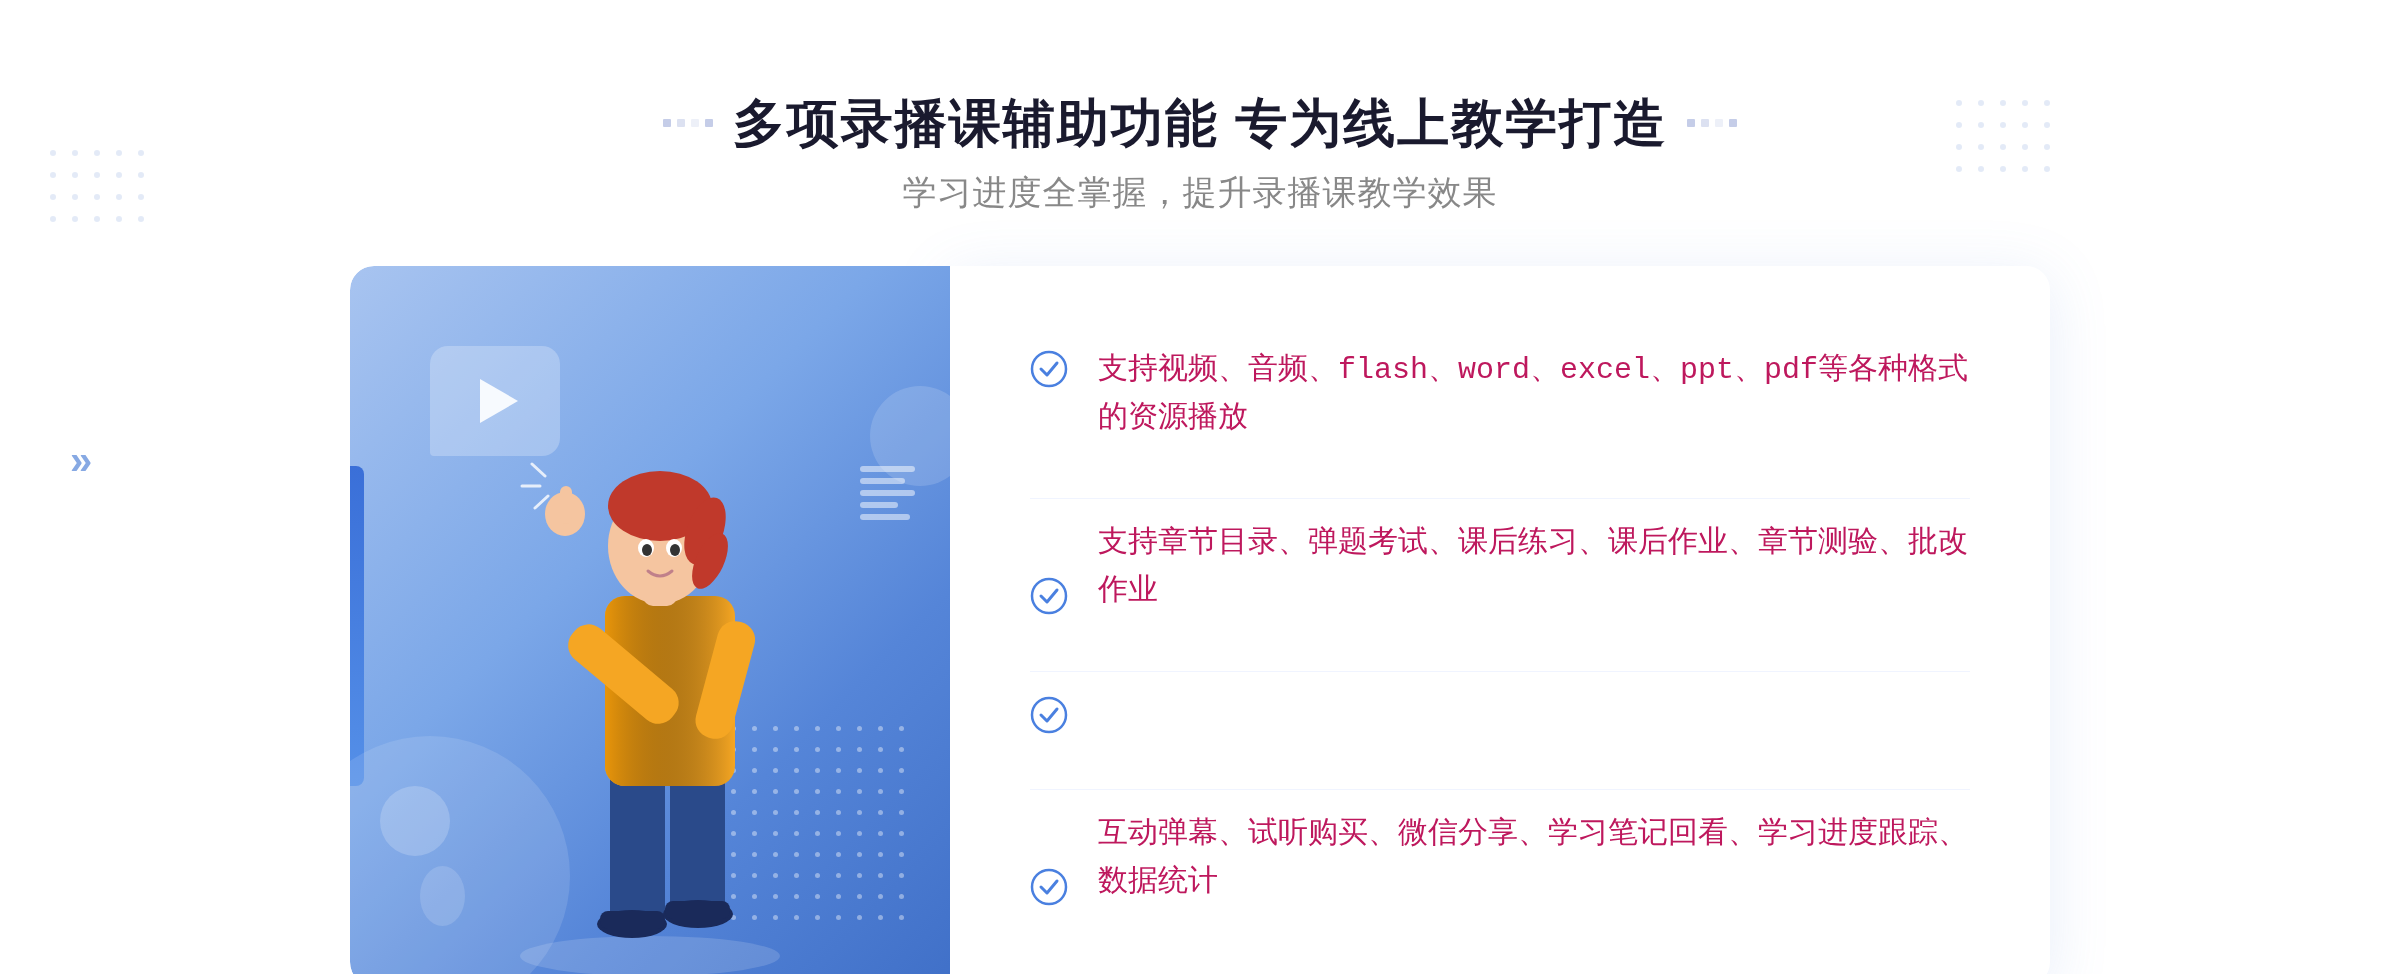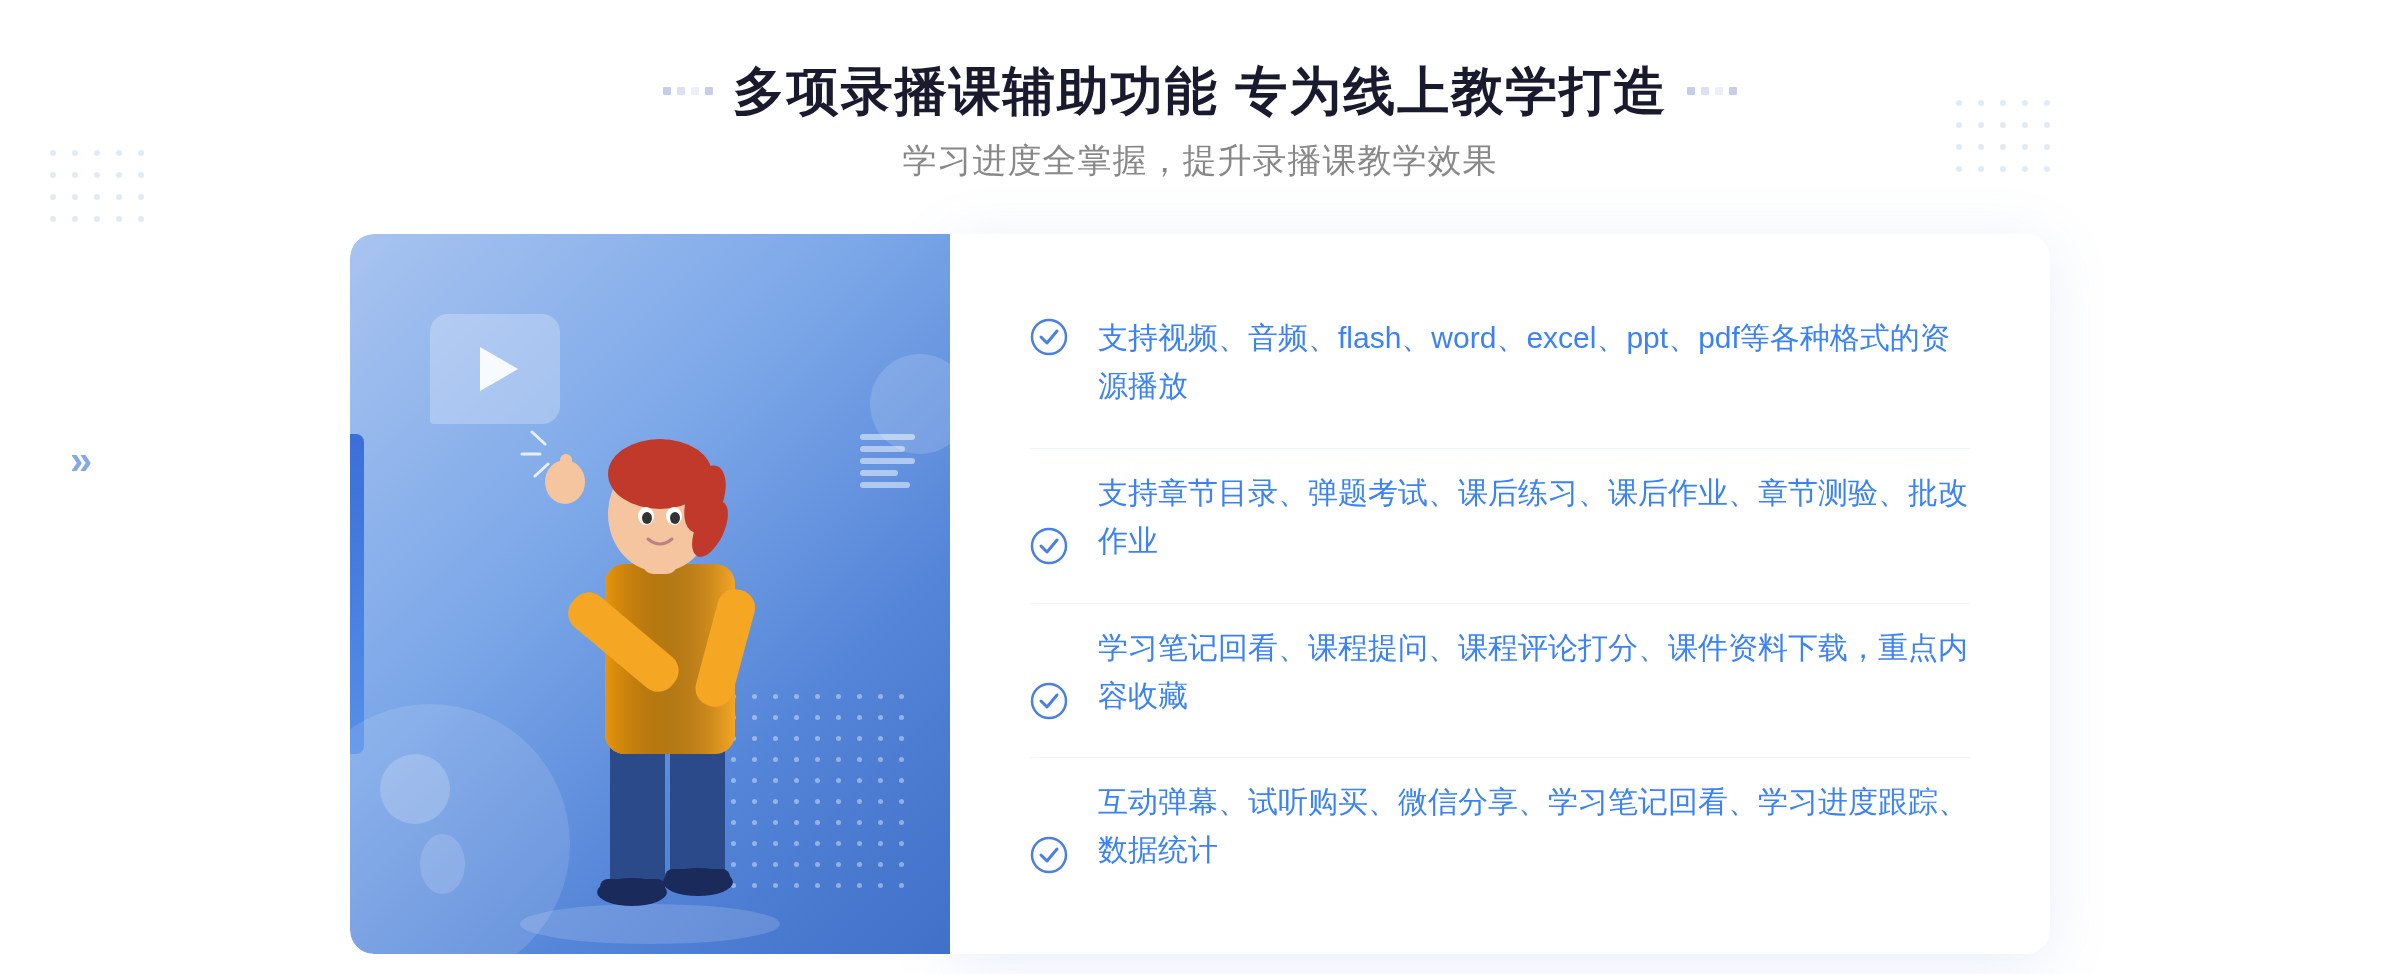--- a/index.html
+++ b/index.html
@@ -18,21 +18,21 @@
     }
 
     .page-container {
       width: 2400px;
       height: 796px;
       background: #ffffff;
       display: flex;
       flex-direction: column;
       align-items: center;
       position: relative;
-      padding-top: 60px;
+      padding-top: 92px;
     }
 
     
     .header-section {
       display: flex;
       flex-direction: column;
       align-items: center;
       margin-bottom: 50px;
       position: relative;
     }
@@ -241,23 +241,24 @@
       margin-top: 4px;
     }
 
     .check-icon svg {
       width: 38px;
       height: 38px;
     }
 
     .feature-text {
       font-size: 30px;
-      color: #3b82f6;
+      color: #be185d;
       line-height: 1.6;
       font-weight: 400;
+      font-family: Liberation Mono, monospace;
     }
 
     
     .bg-dots-left {
       position: absolute;
       left: 50px;
       top: 150px;
     }
 
     .bg-dots-right {
@@ -579,21 +580,20 @@
         <p class="feature-text">支持章节目录、弹题考试、课后练习、课后作业、章节测验、批改作业</p>
       </div>
 
       <div class="feature-item">
         <div class="check-icon">
           <svg viewBox="0 0 38 38" xmlns="http://www.w3.org/2000/svg">
             <circle cx="19" cy="19" r="17" fill="none" stroke="#4a80e0" stroke-width="2.5"></circle>
             <path d="M11 19 L17 25 L27 13" stroke="#4a80e0" stroke-width="3" fill="none" stroke-linecap="round" stroke-linejoin="round"></path>
           </svg>
         </div>
-        <p class="feature-text">学习笔记回看、课程提问、课程评论打分、课件资料下载，重点内容收藏</p>
       </div>
 
       <div class="feature-item">
         <div class="check-icon">
           <svg viewBox="0 0 38 38" xmlns="http://www.w3.org/2000/svg">
             <circle cx="19" cy="19" r="17" fill="none" stroke="#4a80e0" stroke-width="2.5"></circle>
             <path d="M11 19 L17 25 L27 13" stroke="#4a80e0" stroke-width="3" fill="none" stroke-linecap="round" stroke-linejoin="round"></path>
           </svg>
         </div>
         <p class="feature-text">互动弹幕、试听购买、微信分享、学习笔记回看、学习进度跟踪、数据统计</p>

